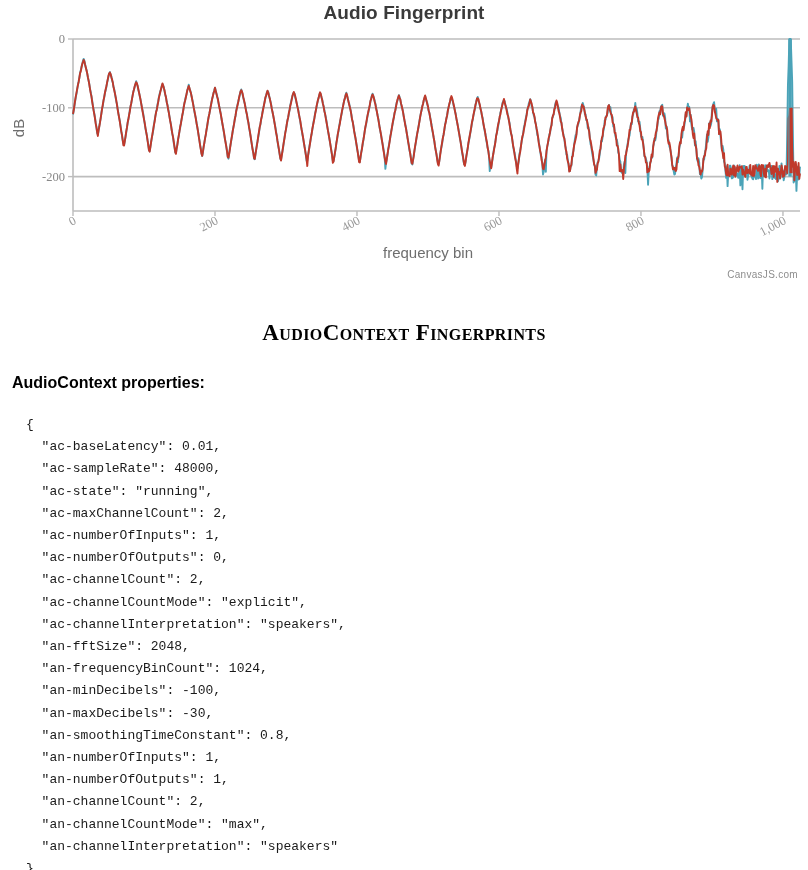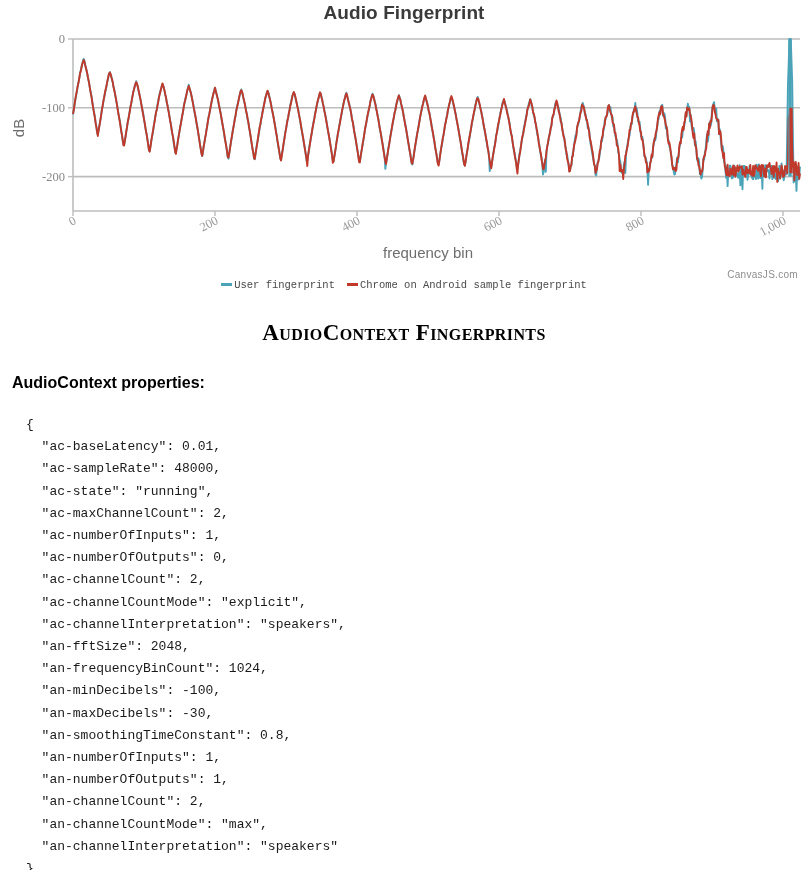--- a/index.html
+++ b/index.html
@@ -158,21 +158,20 @@
         <text class="x-tick-label" text-anchor="end" transform="translate(502.9765625,223) rotate(-28)">600</text>
         <line x1="640.96875" x2="640.96875" y1="211" y2="216" stroke="#bdbdbd" stroke-width="1.4"></line>
         <text class="x-tick-label" text-anchor="end" transform="translate(644.96875,223) rotate(-28)">800</text>
         <line x1="782.9609375" x2="782.9609375" y1="211" y2="216" stroke="#bdbdbd" stroke-width="1.4"></line>
         <text class="x-tick-label" text-anchor="end" transform="translate(786.9609375,223) rotate(-28)">1,000</text>
       </g>
     <text class="axis-title" id="y-axis-title" transform="translate(24,128) rotate(-90)" text-anchor="middle">dB</text>
     <text class="axis-title" id="x-axis-title" x="428" y="258" text-anchor="middle">frequency bin</text>
   </svg>
 
-  <div id="legend"><span class="legend-entry"><span class="legend-swatch" style="background: rgb(75, 163, 184);"></span><span class="legend-text">User fingerprint</span></span><span class="legend-entry"><span class="legend-swatch" style="background: rgb(192, 57, 43);"></span><span class="legend-text">Chrome on Android sample fingerprint</span></span></div>
 
   <div id="watermark">CanvasJS.com</div>
 </div>
 
 <div id="page-heading">AudioContext Fingerprints</div>
 
 <div id="properties-heading">AudioContext properties:</div>
 
 <div id="properties-block"><div class="json-line">{</div><div class="json-line">  "ac-baseLatency": 0.01,</div><div class="json-line">  "ac-sampleRate": 48000,</div><div class="json-line">  "ac-state": "running",</div><div class="json-line">  "ac-maxChannelCount": 2,</div><div class="json-line">  "ac-numberOfInputs": 1,</div><div class="json-line">  "ac-numberOfOutputs": 0,</div><div class="json-line">  "ac-channelCount": 2,</div><div class="json-line">  "ac-channelCountMode": "explicit",</div><div class="json-line">  "ac-channelInterpretation": "speakers",</div><div class="json-line">  "an-fftSize": 2048,</div><div class="json-line">  "an-frequencyBinCount": 1024,</div><div class="json-line">  "an-minDecibels": -100,</div><div class="json-line">  "an-maxDecibels": -30,</div><div class="json-line">  "an-smoothingTimeConstant": 0.8,</div><div class="json-line">  "an-numberOfInputs": 1,</div><div class="json-line">  "an-numberOfOutputs": 1,</div><div class="json-line">  "an-channelCount": 2,</div><div class="json-line">  "an-channelCountMode": "max",</div><div class="json-line">  "an-channelInterpretation": "speakers"</div><div class="json-line">}</div></div>
 

